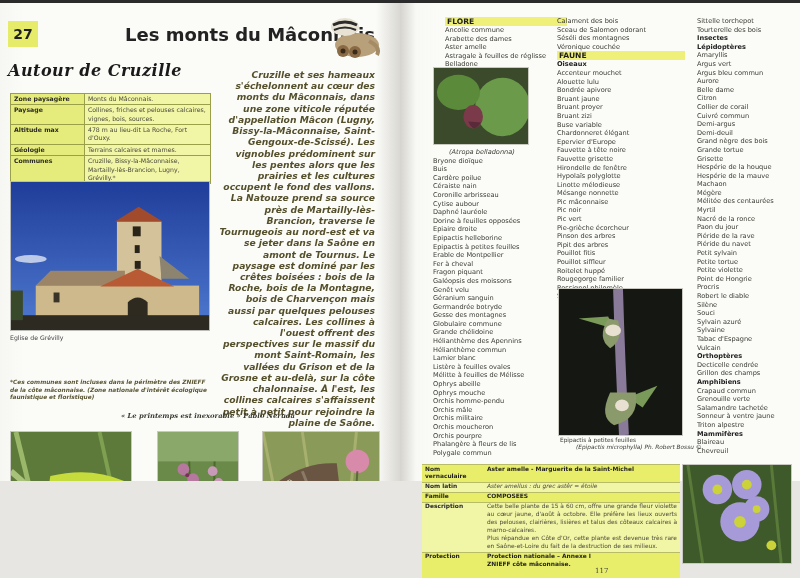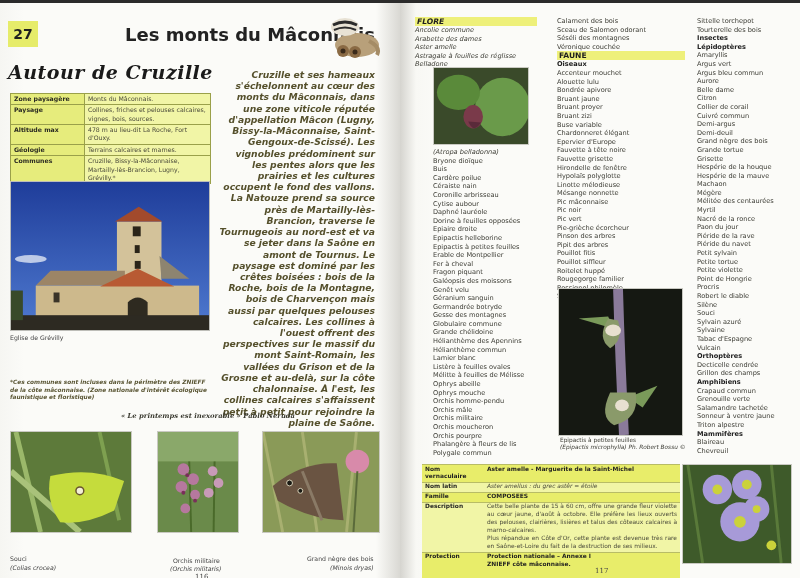--- a/index.html
+++ b/index.html
@@ -1,29 +1,29 @@
 <!DOCTYPE html>
 <html><head>
 <meta charset="utf-8">
 <style>
   * { box-sizing: border-box; margin: 0; padding: 0; }
   html, body { width: 800px; height: 578px; overflow: hidden; background: #e8e6e2; }
   body { font-family: "DejaVu Sans", sans-serif; color: #2a2a22; position: relative; }
 
   .spread { position: absolute; left: 0; top: 0; width: 800px; height: 578px; }
-  .page { position: absolute; top: 3px; height: 575px; background: #fbfbf8; overflow: hidden; }
+  .page { position: absolute; top: 3px; height: 478px; background: #fbfbf8; overflow: hidden; }
   .page-left { left: 0; width: 400px; background: linear-gradient(to right, #f6f6f2 0%, #fbfbf8 6%, #fbfbf8 94%, #d9d8d3 100%); }
   .page-right { left: 400px; width: 400px; background: linear-gradient(to right, #d5d4cf 0%, #f8f8f4 4%, #fbfbf8 10%, #fbfbf8 100%); }
   .top-edge { position: absolute; left: 0; top: 0; width: 800px; height: 4px; background: #2b2b2b; }
 
   
   .chap-num { position: absolute; left: 8px; top: 18px; width: 30px; height: 26px; background: #e6ec6a; font-weight: bold; font-size: 14px; display: flex; align-items: center; justify-content: center; color: #1f1f1f; }
   .chap-title { position: absolute; left: 125px; top: 21px; font-size: 18px; font-weight: bold; color: #222; }
   .badger { position: absolute; left: 325px; top: 10px; width: 58px; height: 46px; }
-  .main-title { position: absolute; left: 8px; top: 58px; font-family: "DejaVu Serif", serif; font-style: italic; font-weight: bold; font-size: 19px; color: #1a1a1a; letter-spacing: 0.5px; }
+  .main-title { position: absolute; left: 8px; top: 58px; font-family: "DejaVu Serif", serif; font-style: italic; font-weight: bold; font-size: 16px; color: #1a1a1a; letter-spacing: 0.5px; }
 
   .info-table { position: absolute; left: 10px; top: 90px; width: 201px; border-collapse: collapse; font-size: 6.2px; background: #f1f5a6; }
   .info-table td { border: 1px solid #9aa04a; padding: 1px 3px; vertical-align: top; line-height: 1.35; }
   .info-table td.k { font-weight: bold; width: 74px; background: #e6ec7c; }
   .info-table td.v { color: #4a4a3a; }
 
   .church { position: absolute; left: 10px; top: 178px; width: 200px; height: 150px; border: 1px solid #bdbdb8; overflow: hidden; }
   .caption { position: absolute; font-size: 6.2px; color: #444; line-height: 1.3; }
 
   .body-text { position: absolute; left: 218px; top: 66px; width: 157px; text-align: right; font-weight: bold; font-style: italic; font-size: 9.2px; line-height: 1.22; color: #55502c; }
@@ -32,21 +32,21 @@
   .quote { position: absolute; left: 8px; width: 400px; top: 409px; text-align: center; font-family: "DejaVu Serif", serif; font-style: italic; font-weight: bold; font-size: 6.8px; color: #3a3a30; }
 
   .photo { position: absolute; overflow: hidden; border: 1px solid #c9c9c2; }
   .page-num { position: absolute; font-family: "DejaVu Serif", serif; font-size: 7px; color: #444; text-align: right; }
 
   
   .col { position: absolute; font-size: 6.6px; line-height: 8.6px; color: #3c3c34; }
   .col .item { white-space: nowrap; }
   .col .hdr { background: #eef07a; font-weight: bold; font-size: 7.6px; line-height: 9px; color: #1e1e1e; padding-left: 2px; }
   .col .sub { font-weight: bold; color: #1e1e1e; }
-  .col .it { font-style: italic; }
+  .col .it { font-style: italic; margin-left: 16px; }
 
   .species-table { position: absolute; left: 422px; top: 464px; width: 258px; border-collapse: collapse; font-size: 5.9px; background: #f1f5a6; }
   .species-table td { border-top: 1px solid #b8bc66; padding: 0.5px 3px; vertical-align: top; line-height: 1.35; }
   .species-table td.k { font-weight: bold; width: 62px; color: #1f1f1f; }
   .species-table td.v { color: #4a4a3a; }
   .species-table tr.hl td { background: #e8ed6a; }
   .species-table td.b { font-weight: bold; color: #1f1f1f; }
   .species-table td.i { font-style: italic; }
   .species-table td.just { text-align: justify; }
   .species-table tr.prot td { background: #e8ed6a; height: 40px; }
@@ -184,21 +184,21 @@
       <line x1="96" y1="40" x2="92" y2="102" stroke="#5a6a3a" stroke-width="2"></line>
     </svg>
     <div class="caption" style="left:307px;top:552px;">Grand nègre des bois</div>
     <div class="caption" style="left:330px;top:561px;font-style:italic;">(Minois dryas)</div>
 
     <div class="page-num" style="left:195px;top:570px;">116</div>
   </div>
 
   <div class="page page-right"></div>
 
-  <div class="col" style="left:415px;top:17px;width:122px;font-style:italic;">
+  <div class="col" style="left:445px;top:17px;width:122px;">
     <div class="hdr">FLORE</div>
     <div class="item">Ancolie commune</div>
     <div class="item">Arabette des dames</div>
     <div class="item">Aster amelle</div>
     <div class="item">Astragale à feuilles de réglisse</div>
     <div class="item">Belladone</div>
   </div>
 
   <svg class="photo" style="left:433px;top:67px;width:96px;height:78px;" viewBox="0 0 96 78" preserveAspectRatio="none">
     <rect width="96" height="78" fill="#3a4a2a"></rect>

